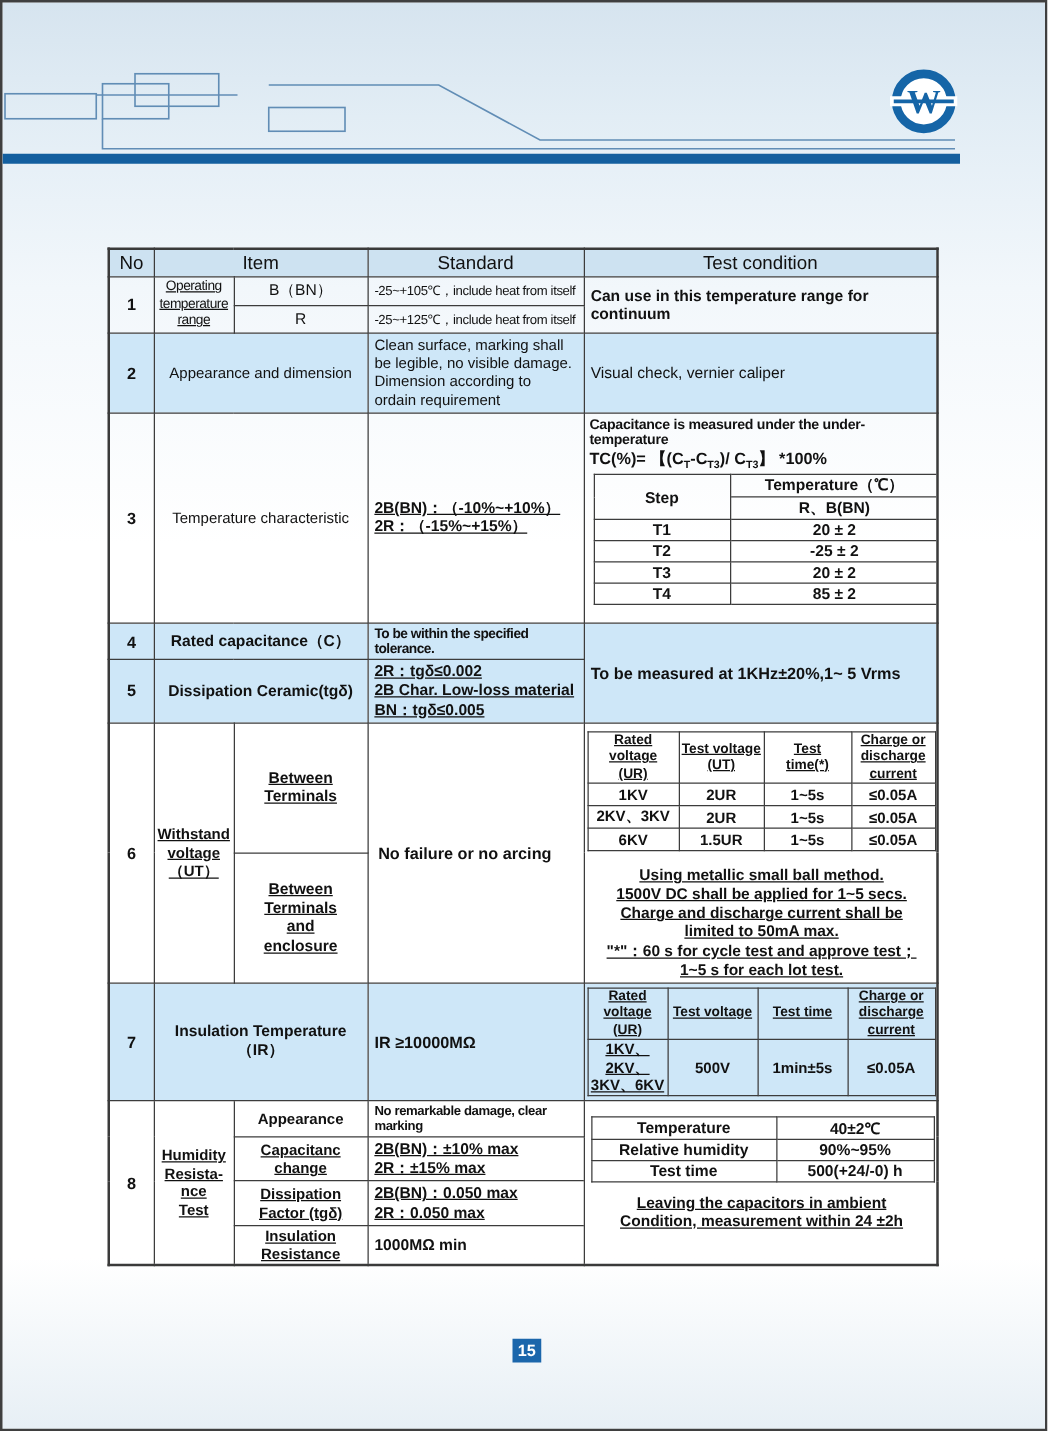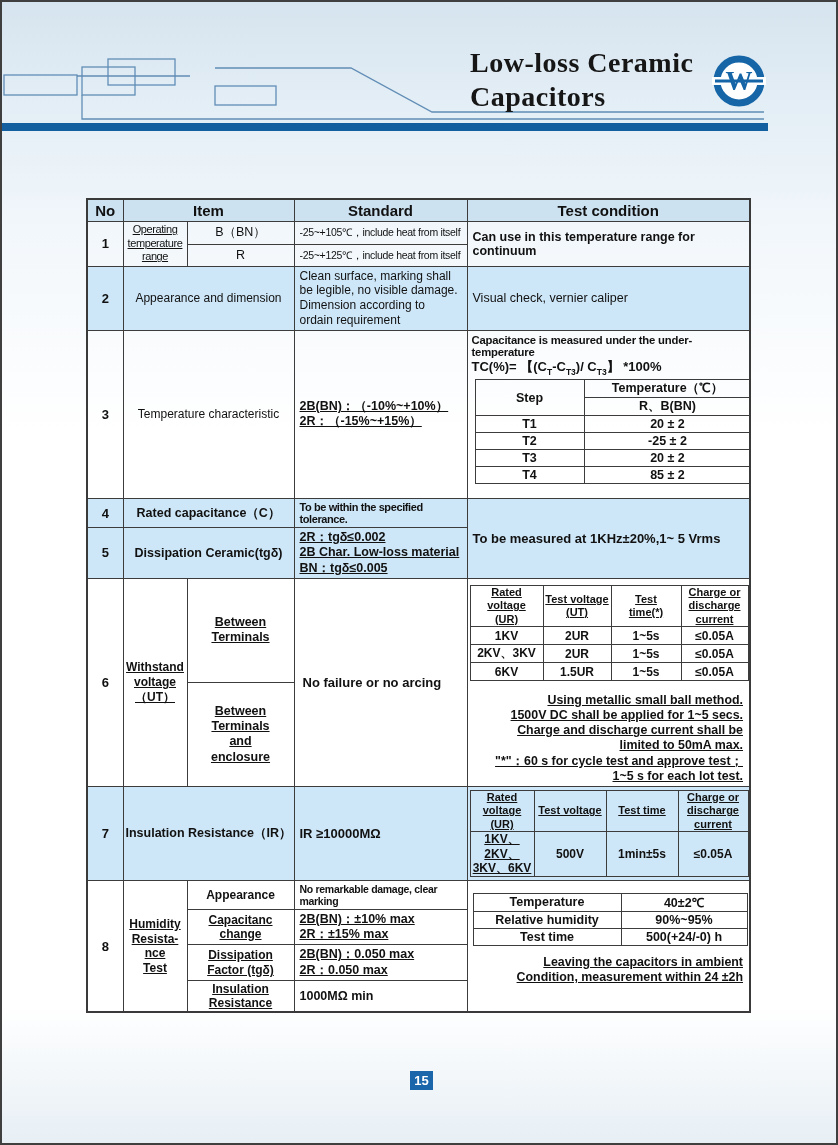--- a/index.html
+++ b/index.html
@@ -26,36 +26,36 @@
   .sect-title {
     font-family:"Liberation Serif","DejaVu Serif",serif; font-weight:bold;
     font-size:17.5px; color:#141414; letter-spacing:0.4px;
   }
   
   .tblwrap { position:absolute; left:84px; top:196px; }
   table.tbl { border-collapse:collapse; table-layout:fixed; width:663px; border:2px solid #3a3a3a; }
   table.tbl > tbody > tr > td, table.tbl > tbody > tr > th {
     border:1px solid #3c3c3c; vertical-align:middle; overflow:hidden;
   }
-  tr.hdr th { background:#cde2f1; font-size:15px; font-weight:bold; height:22px; text-align:center; }
+  tr.hdr th { background:#cde2f1; font-size:15px; font-weight:normal; height:22px; text-align:center; }
   .blue { background:#cee7f8; }
   .c { text-align:center; }
   .l { text-align:left; padding:2px 5px; }
   .b { font-weight:bold; }
   .pre { white-space:pre-line;text-decoration:underline; }
   .f13 { font-size:13px; }
   .f125 { font-size:12.5px; }
   .f12 { font-size:12px;margin-left:45px; }
   .cond { font-size:10.5px; letter-spacing:-0.3px; }
   .cond2 { font-size:11px; letter-spacing:-0.4px; }
   .lh12 { line-height:1.22; }
   
   table.inner { border-collapse:collapse; table-layout:fixed; border:1px solid #3c3c3c; }
   table.inner td, table.inner th { border:1px solid #3c3c3c; text-align:center; vertical-align:middle; overflow:hidden; }
-  .inner-note { padding:4px 4px 0 6px; font-weight:bold; font-size:12.4px; line-height:1.22; text-align:right; }
+  .inner-note { padding:4px 4px 0 6px; font-weight:bold; font-size:12.4px; line-height:1.22; text-align:center; }
   sub.fm { font-size:8.5px; }
   .formula-line { font-size:13px; font-weight:bold; }
   
   .pagebox {
     position:absolute; left:408px; top:1069px; width:23px; height:19px;
     background:#1b66ab; color:#fff; font-weight:bold; font-size:13px;
     display:flex; align-items:center; justify-content:center;
   }
 </style>
 </head>
@@ -68,22 +68,20 @@
       <rect x="106" y="57" width="67" height="26"></rect>
       <rect x="80" y="65" width="53" height="28"></rect>
       <rect x="2" y="73" width="73" height="20"></rect>
       <rect x="213" y="84" width="61" height="19"></rect>
       <line x1="75" y1="74" x2="188" y2="74"></line>
       <polyline points="213,66 349,66 430,110 762,110"></polyline>
       <polyline points="80,93 80,117 762,117"></polyline>
     </g>
   </svg>
 
-  <div class="doc-title">Low-loss Ceramic
-Capacitors</div>
 
   <svg class="logo" viewBox="0 0 54 54">
     <circle cx="27" cy="27" r="22" fill="#ffffff" stroke="#1565a7" stroke-width="7"></circle>
     <rect x="0" y="23" width="54" height="8" fill="#ffffff"></rect>
     <line x1="3" y1="27" x2="51" y2="27" stroke="#1565a7" stroke-width="3"></line>
     <text x="27" y="36" text-anchor="middle" font-family="Liberation Serif, DejaVu Serif, serif" font-size="27" font-weight="bold" fill="#1565a7">W</text>
   </svg>
 
   <div class="bar-thick"></div>
 
@@ -241,21 +239,21 @@
     </tr>
     <tr style="height:96px">
       <td class="c f125 b pre lh12">Between
 Terminals
 and
 enclosure</td>
     </tr>
 
     <tr style="height:76px" class="blue">
       <td class="c f13 b">7</td>
-      <td colspan="2" class="c f125 b">Insulation Resistance（IR）</td>
+      <td colspan="2" class="c f125 b">Insulation Temperature（IR）</td>
       <td class="l f13 b">IR ≥10000MΩ</td>
       <td style="padding:2px">
         <table class="inner" style="width:278px; margin:1px auto">
           <colgroup>
                   <col style="width:64px">
                   <col style="width:72px">
                   <col style="width:72px">
                   <col style="width:70px">
                 </colgroup>
           <tbody>

